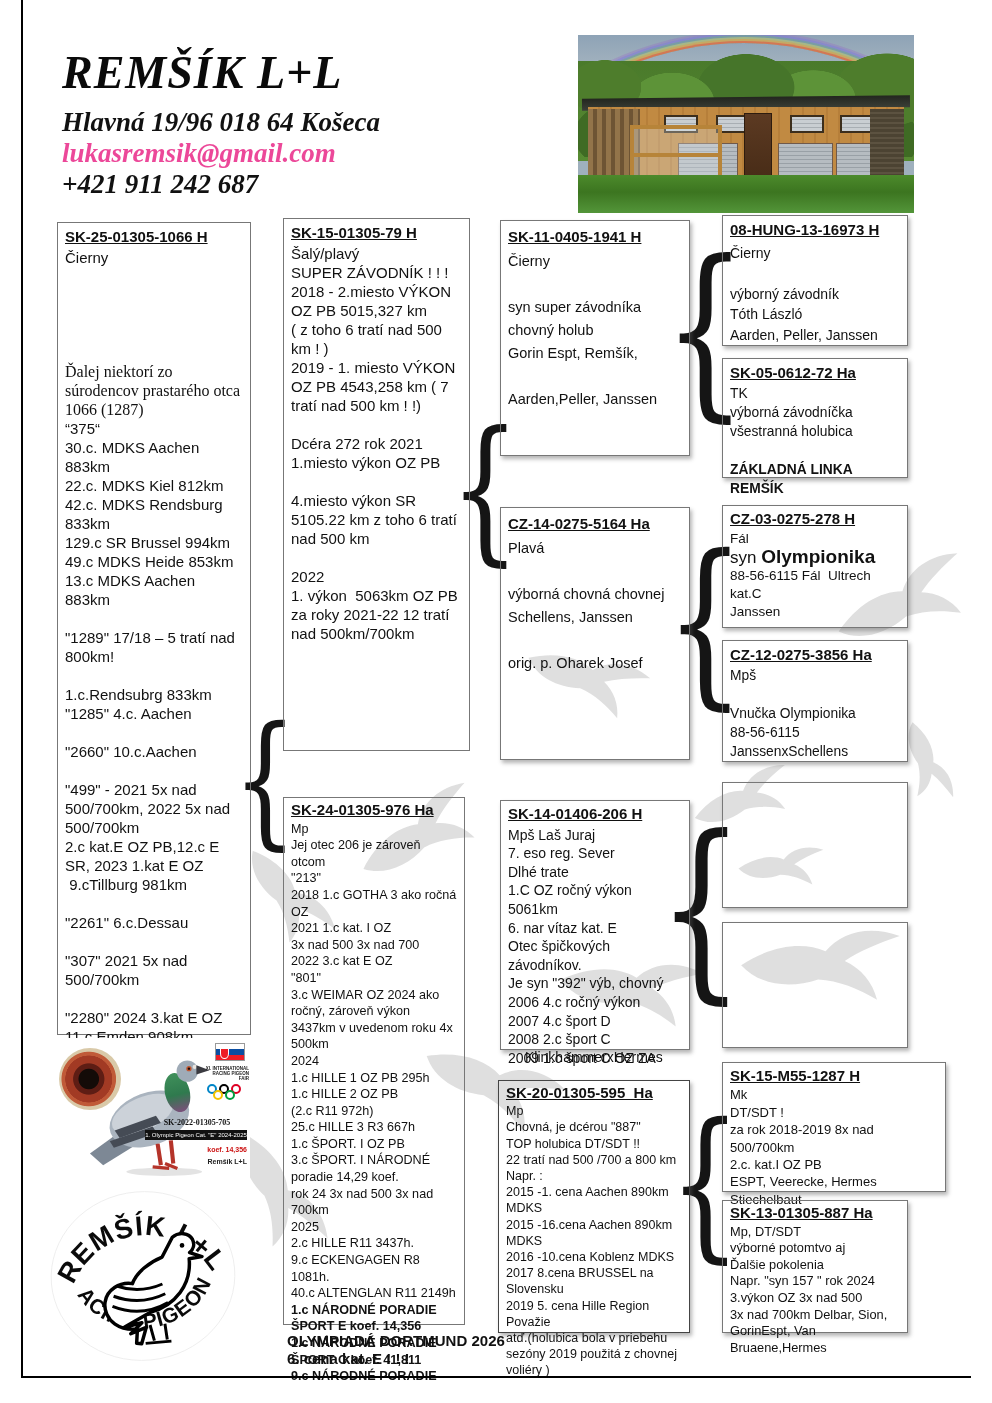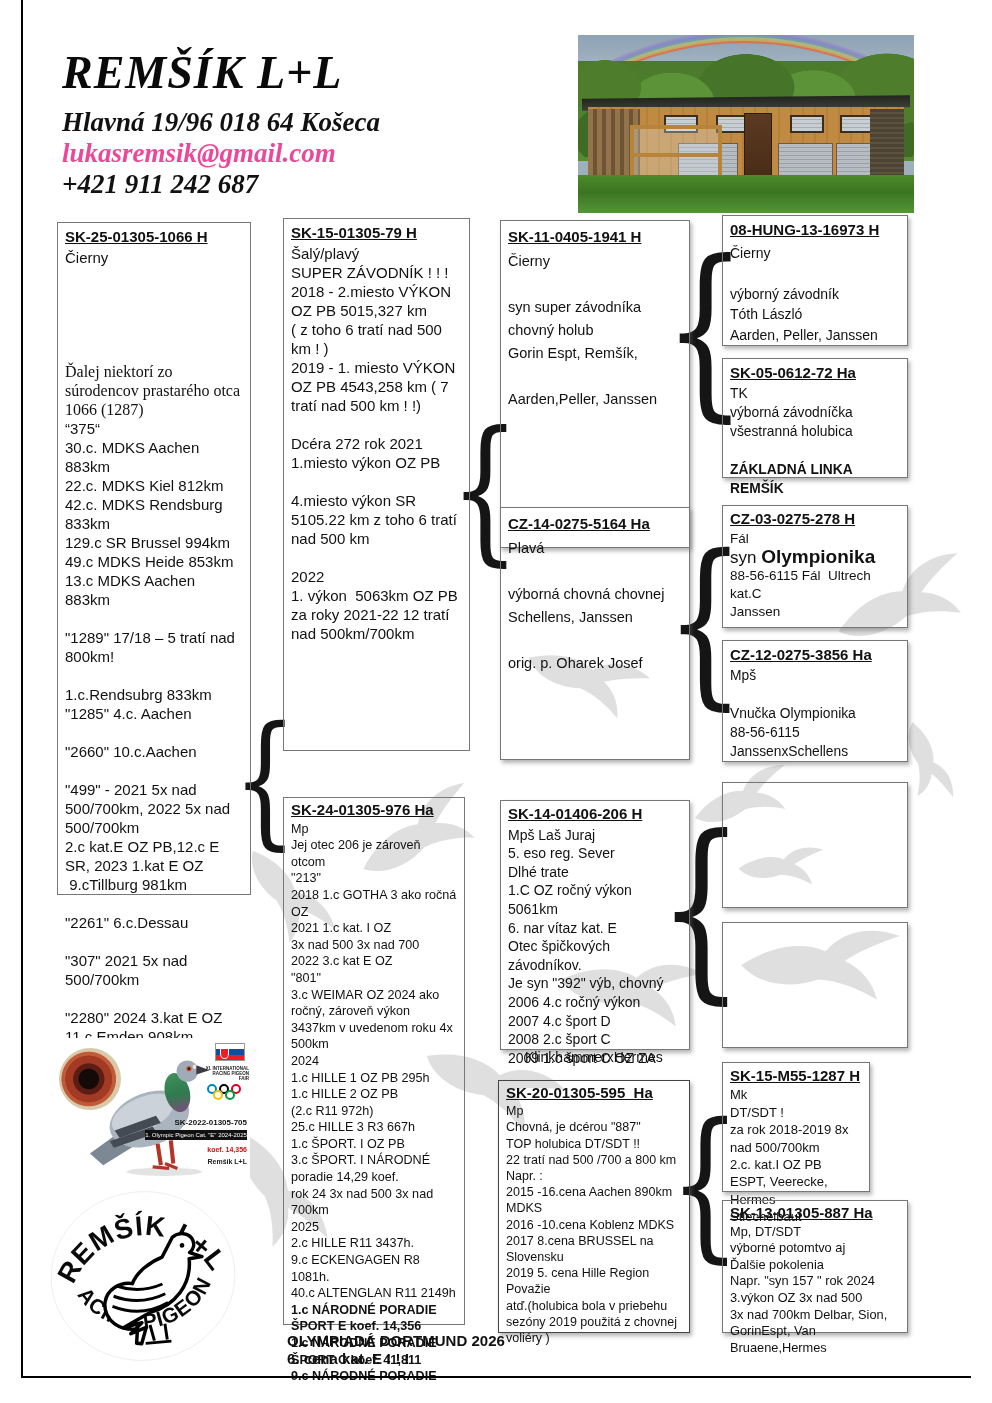--- a/index.html
+++ b/index.html
@@ -79,21 +79,21 @@
   .pcard{position:absolute;left:57px;top:1038px;width:193px;height:158px;background:#fff;z-index:3;}
   .pcard>*{position:absolute;}
   .eye{left:2px;top:10px;width:62px;height:62px;border-radius:50%;
     background:radial-gradient(circle at 48% 50%,#140b08 0 22%,#5e1d14 24% 34%,#a23a24 36% 52%,#c05a38 53% 60%,#d9c9a8 62% 72%,#e9e2cf 73% 84%,#cfc4ab 85% 100%);}
   .flagsk{left:158px;top:5px;width:30px;height:18px;border:1px solid #999;box-sizing:border-box;
     background:linear-gradient(180deg,#fff 0 33%,#0b4ea2 33% 66%,#ee1c25 66% 100%);}
   .crest{position:absolute;left:4px;top:4px;width:7px;height:9px;background:#ee1c25;border:1px solid #fff;border-radius:0 0 50% 50%;}
   .fair{left:146px;top:28px;width:46px;font-size:4.5px;font-weight:bold;line-height:5px;color:#1a1a1a;text-align:right;}
   .rings{left:150px;top:46px;width:44px;height:16px;}
   .ring{position:absolute;width:10px;height:10px;border-radius:50%;border:2px solid #000;box-sizing:border-box;background:transparent;}
-  .pring{left:90px;top:80px;width:100px;font-size:8px;font-weight:bold;text-align:right;}
+  .pring{left:90px;top:80px;width:100px;font-size:8px;font-weight:bold;text-align:center;font-family:Liberation Serif, serif;}
   .pbanner{left:88px;top:92px;width:102px;background:#111;color:#fff;font-size:6px;line-height:8px;text-align:center;padding:1px 0;}
   .pkoef{left:96px;top:108px;width:94px;font-size:7px;font-weight:bold;text-align:right;}
   .powner{left:96px;top:120px;width:94px;font-size:7px;font-weight:bold;text-align:right;color:#222;}
   .pigeon-svg{left:28px;top:0;width:132px;height:152px;}
 
   
   .footnote{position:absolute;left:287px;top:1332px;font-weight:bold;font-size:15px;line-height:18px;z-index:4;}
   .sk14-footer{position:absolute;left:525px;top:1049px;font-size:14px;z-index:4;}
 
   
@@ -169,21 +169,21 @@
   <div class="door"></div>
   <div class="mesh" style="left:100px;width:60px"></div>
   <div class="mesh" style="left:200px;width:55px"></div>
   <div class="mesh" style="left:258px;width:55px"></div>
   <div class="rightsec"></div>
   <div class="avframe"></div>
   <div class="avbar"></div>
   <div class="grass"></div>
 </div>
 
-<div class="pbox body-lg" style="left:57px;top:222px;width:194px;height:673px">
+<div class="pbox body-lg" style="left:57px;top:222px;width:194px;height:813px">
   <div class="box-id">SK-25-01305-1066 H</div>
   <div class="box-body">
       <div class="line">Čierny</div>
       <div class="line">&nbsp;</div>
       <div class="line">&nbsp;</div>
       <div class="line">&nbsp;</div>
       <div class="line">&nbsp;</div>
       <div class="line">&nbsp;</div>
       <div class="line serif">Ďalej niektorí zo súrodencov prastarého otca 1066 (1287)</div>
       <div class="line">“375“</div>
@@ -257,21 +257,21 @@
       <div class="line">2025</div>
       <div class="line">2.c HILLE R11 3437h.</div>
       <div class="line">9.c ECKENGAGEN R8 1081h.</div>
       <div class="line">40.c ALTENGLAN R11 2149h</div>
       <div class="line b">1.c NÁRODNÉ PORADIE ŠPORT E koef. 14,356</div>
       <div class="line b">1.c NÁRODNÉ PORADIE ŠPORT C koef. 41,811</div>
       <div class="line b">9.c NÁRODNÉ PORADIE</div>
     </div>
 </div>
 
-<div class="pbox shadow body-md" style="left:500px;top:220px;width:190px;height:328px">
+<div class="pbox shadow body-md" style="left:500px;top:220px;width:190px;height:236px">
   <div class="box-id">SK-11-0405-1941 H</div>
   <div class="box-body">
       <div class="line">Čierny</div>
       <div class="line">&nbsp;</div>
       <div class="line">syn super závodníka</div>
       <div class="line">chovný holub</div>
       <div class="line">Gorin Espt, Remšík,</div>
       <div class="line">&nbsp;</div>
       <div class="line">Aarden,Peller, Janssen</div>
     </div>
@@ -286,21 +286,21 @@
       <div class="line">Schellens, Janssen</div>
       <div class="line">&nbsp;</div>
       <div class="line">orig. p. Oharek Josef</div>
     </div>
 </div>
 
 <div class="pbox shadow body-md2" style="left:500px;top:800px;width:190px;height:250px">
   <div class="box-id">SK-14-01406-206 H</div>
   <div class="box-body">
       <div class="line">Mpš Laš Juraj</div>
-      <div class="line">5. eso reg. Sever</div>
+      <div class="line">7. eso reg. Sever</div>
       <div class="line">Dlhé trate</div>
       <div class="line">1.C OZ ročný výkon 5061km</div>
       <div class="line">6. nar vítaz kat. E</div>
       <div class="line">Otec špičkových</div>
       <div class="line">závodníkov.</div>
       <div class="line">Je syn "392" výb, chovný</div>
       <div class="line">2006 4.c ročný výkon</div>
       <div class="line">2007 4.c šport D</div>
       <div class="line">2008 2.c šport C</div>
       <div class="line">2009 1.c šport C OZ ZA</div>
@@ -309,20 +309,21 @@
 <div class="sk14-footer">KlinkhammerxHermes</div>
 
 <div class="pbox shadow body-xs" style="left:498px;top:1080px;width:192px;height:253px;border-color:#444">
   <div class="box-id">SK-20-01305-595  Ha</div>
   <div class="box-body">
       <div class="line">Mp</div>
       <div class="line">Chovná, je dcérou "887"</div>
       <div class="line">TOP holubica DT/SDT !!</div>
       <div class="line">22 tratí nad 500 /700 a 800 km</div>
       <div class="line">Napr. :</div>
+      <div class="line">2015 -1. cena Aachen 890km MDKS</div>
       <div class="line">2015 -16.cena Aachen 890km MDKS</div>
       <div class="line">2016 -10.cena Koblenz MDKS</div>
       <div class="line">2017 8.cena BRUSSEL na Slovensku</div>
       <div class="line">2019 5. cena Hille Region Považie</div>
       <div class="line">atď.(holubica bola v priebehu sezóny 2019 použitá z chovnej voliéry )</div>
     </div>
 </div>
 
 <div class="pbox shadow body-col4" style="left:722px;top:215px;width:186px;height:131px">
   <div class="box-id">08-HUNG-13-16973 H</div>
@@ -361,21 +362,21 @@
       <div class="line">&nbsp;</div>
       <div class="line">Vnučka Olympionika</div>
       <div class="line">88-56-6115</div>
       <div class="line">JanssenxSchellens</div>
     </div>
 </div>
 
 <div class="pbox shadow" style="left:722px;top:782px;width:186px;height:126px"></div>
 <div class="pbox shadow" style="left:722px;top:922px;width:186px;height:126px"></div>
 
-<div class="pbox shadow body-s2" style="left:722px;top:1062px;width:148px;height:130px">
+<div class="pbox shadow body-s2" style="left:722px;top:1062px;width:224px;height:130px">
   <div class="box-id">SK-15-M55-1287 H</div>
   <div class="box-body">
       <div class="line">Mk</div>
       <div class="line">DT/SDT !</div>
       <div class="line">za rok 2018-2019 8x nad 500/700km</div>
       <div class="line">2.c. kat.I OZ PB</div>
       <div class="line">ESPT, Veerecke, Hermes</div>
       <div class="line">Stiechelbaut</div>
     </div>
 </div>

